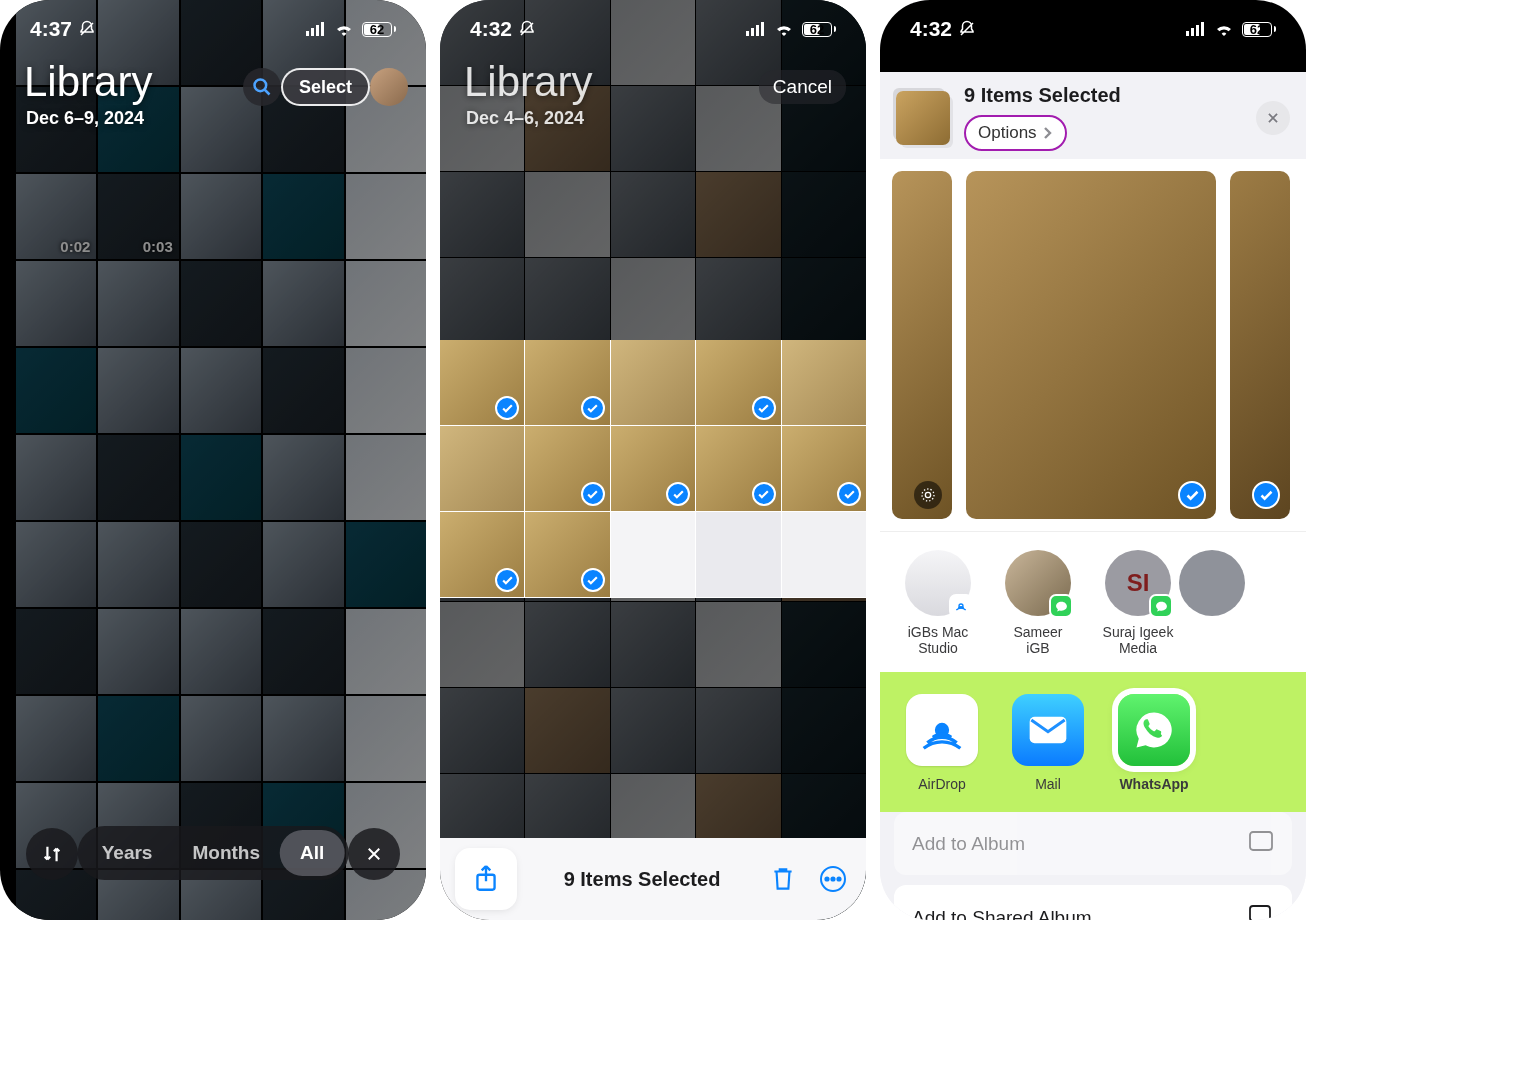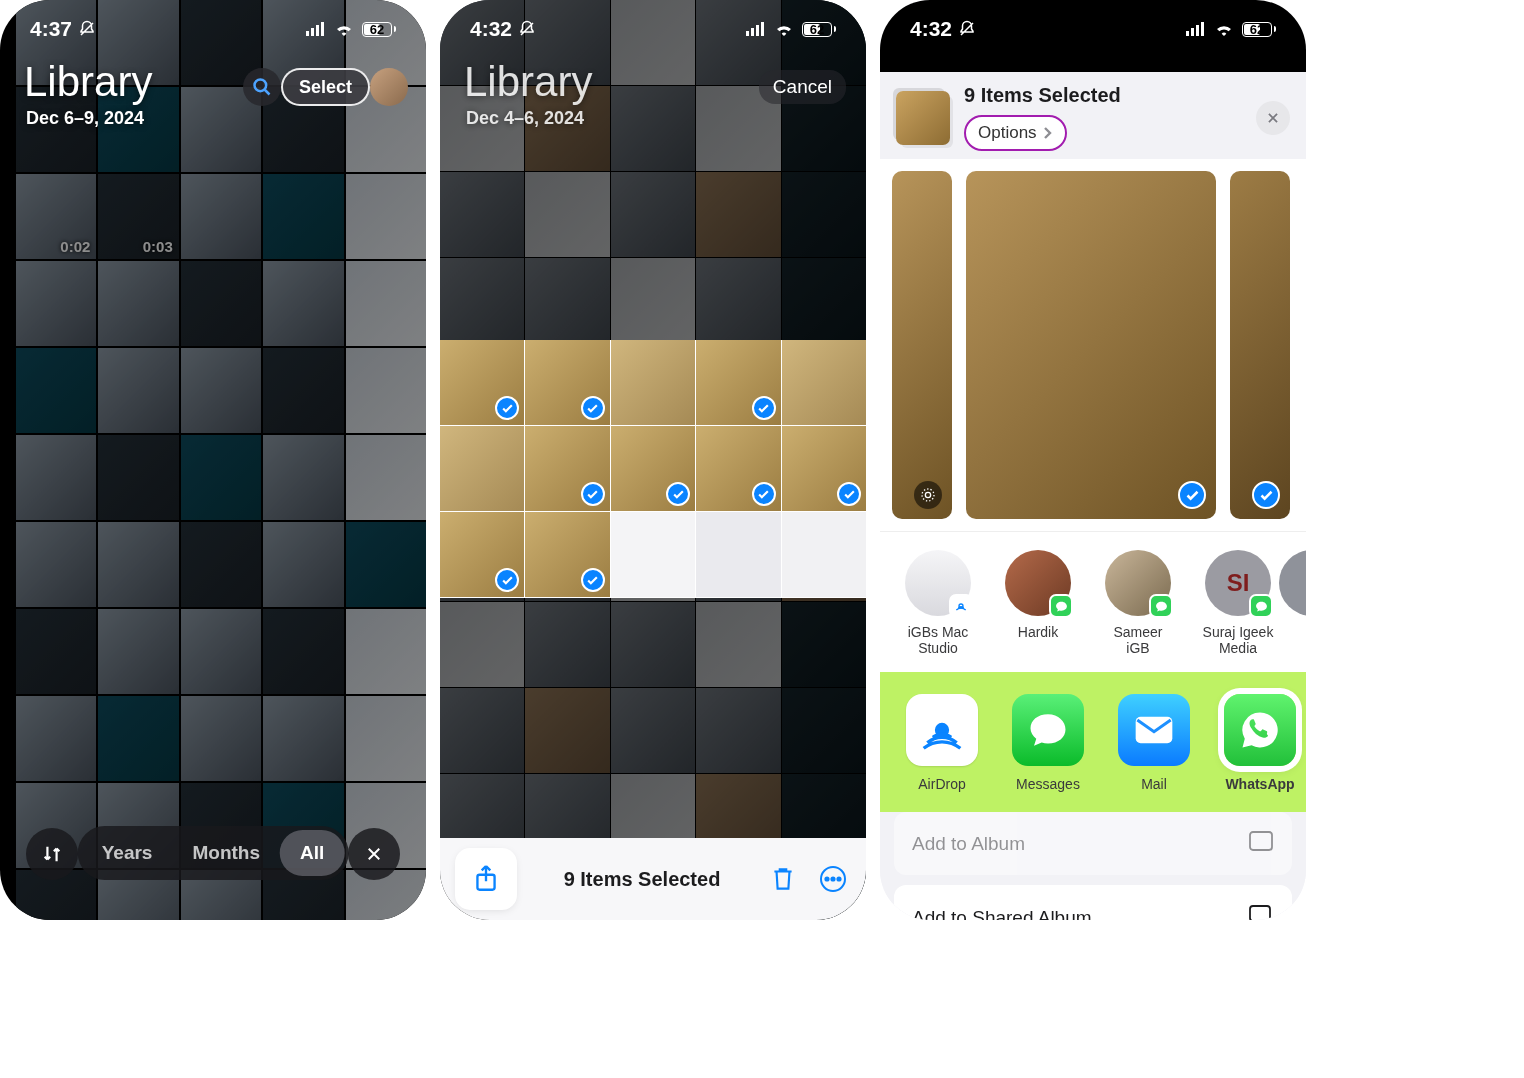--- a/index.html
+++ b/index.html
@@ -709,30 +709,20 @@
             <svg width="16" height="16" viewBox="0 0 24 24" fill="none" stroke="#0a84ff" stroke-width="2">
                 <circle cx="12" cy="12" r="3"></circle>
                 <path d="M5 18a10 10 0 0114 0M8 15a6 6 0 018 0"></path>
               </svg>
           </span>
         </div>
         <div class="contact-label">iGBs Mac
 Studio</div>
       </div>
       <div class="contact">
-        <div class="contact-avatar" style="background:linear-gradient(135deg,#b46a4a,#6d3a24)">
-          <span class="contact-badge">
-            <svg width="13" height="13" viewBox="0 0 24 24" fill="#fff">
-                <path d="M12 3C6 3 2 6.6 2 11c0 2.4 1.3 4.5 3.3 6L4 21l4.4-1.8c1.1.3 2.3.5 3.6.5 6 0 10-3.6 10-8S18 3 12 3z"></path>
-              </svg>
-          </span>
-        </div>
-        <div class="contact-label">Hardik</div>
-      </div>
-      <div class="contact">
         <div class="contact-avatar" style="background:linear-gradient(135deg,#c9b69a,#7a6a4f)">
           <span class="contact-badge">
             <svg width="13" height="13" viewBox="0 0 24 24" fill="#fff">
                 <path d="M12 3C6 3 2 6.6 2 11c0 2.4 1.3 4.5 3.3 6L4 21l4.4-1.8c1.1.3 2.3.5 3.6.5 6 0 10-3.6 10-8S18 3 12 3z"></path>
               </svg>
           </span>
         </div>
         <div class="contact-label">Sameer
 iGB</div>
       </div>
@@ -758,28 +748,20 @@
       <div class="app">
         <div class="app-icon airdrop">
           <svg width="44" height="44" viewBox="0 0 24 24" fill="none" stroke="#0a84ff" stroke-width="1.8">
               <circle cx="12" cy="12" r="3" fill="#0a84ff"></circle>
               <path d="M4 19a12 12 0 0116 0M7 16a8 8 0 0110 0M2 22a16 16 0 0120 0"></path>
             </svg>
         </div>
         <div class="app-label">AirDrop</div>
       </div>
       <div class="app">
-        <div class="app-icon messages">
-          <svg width="42" height="42" viewBox="0 0 24 24" fill="#fff">
-              <path d="M12 3C6 3 2 6.6 2 11c0 2.4 1.3 4.5 3.3 6L4 21l4.4-1.8c1.1.3 2.3.5 3.6.5 6 0 10-3.6 10-8S18 3 12 3z"></path>
-            </svg>
-        </div>
-        <div class="app-label">Messages</div>
-      </div>
-      <div class="app">
         <div class="app-icon mail">
           <svg width="40" height="30" viewBox="0 0 24 18" fill="#fff">
               <rect x="1" y="1" width="22" height="16" rx="3"></rect>
               <path d="M2 3l10 7L22 3" fill="none" stroke="#1e90ff" stroke-width="1.8"></path>
             </svg>
         </div>
         <div class="app-label">Mail</div>
       </div>
       <div class="app hl">
         <div class="app-icon whatsapp">

